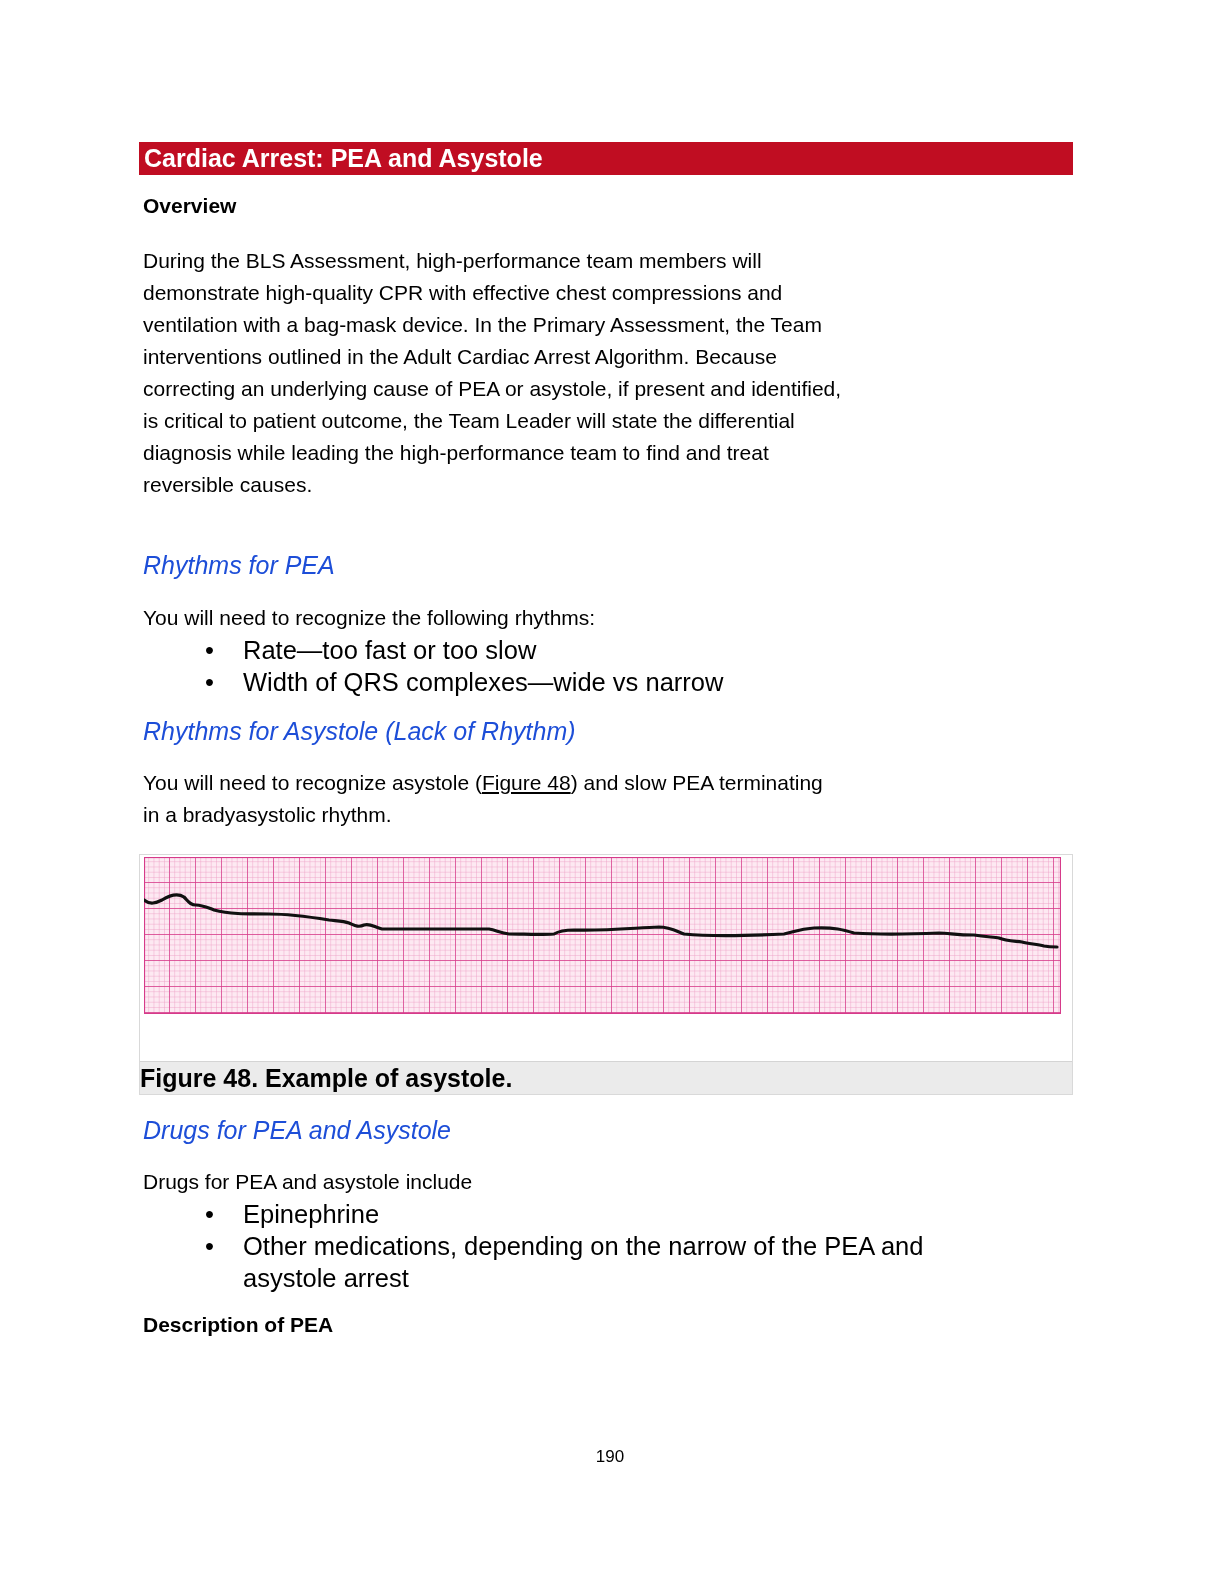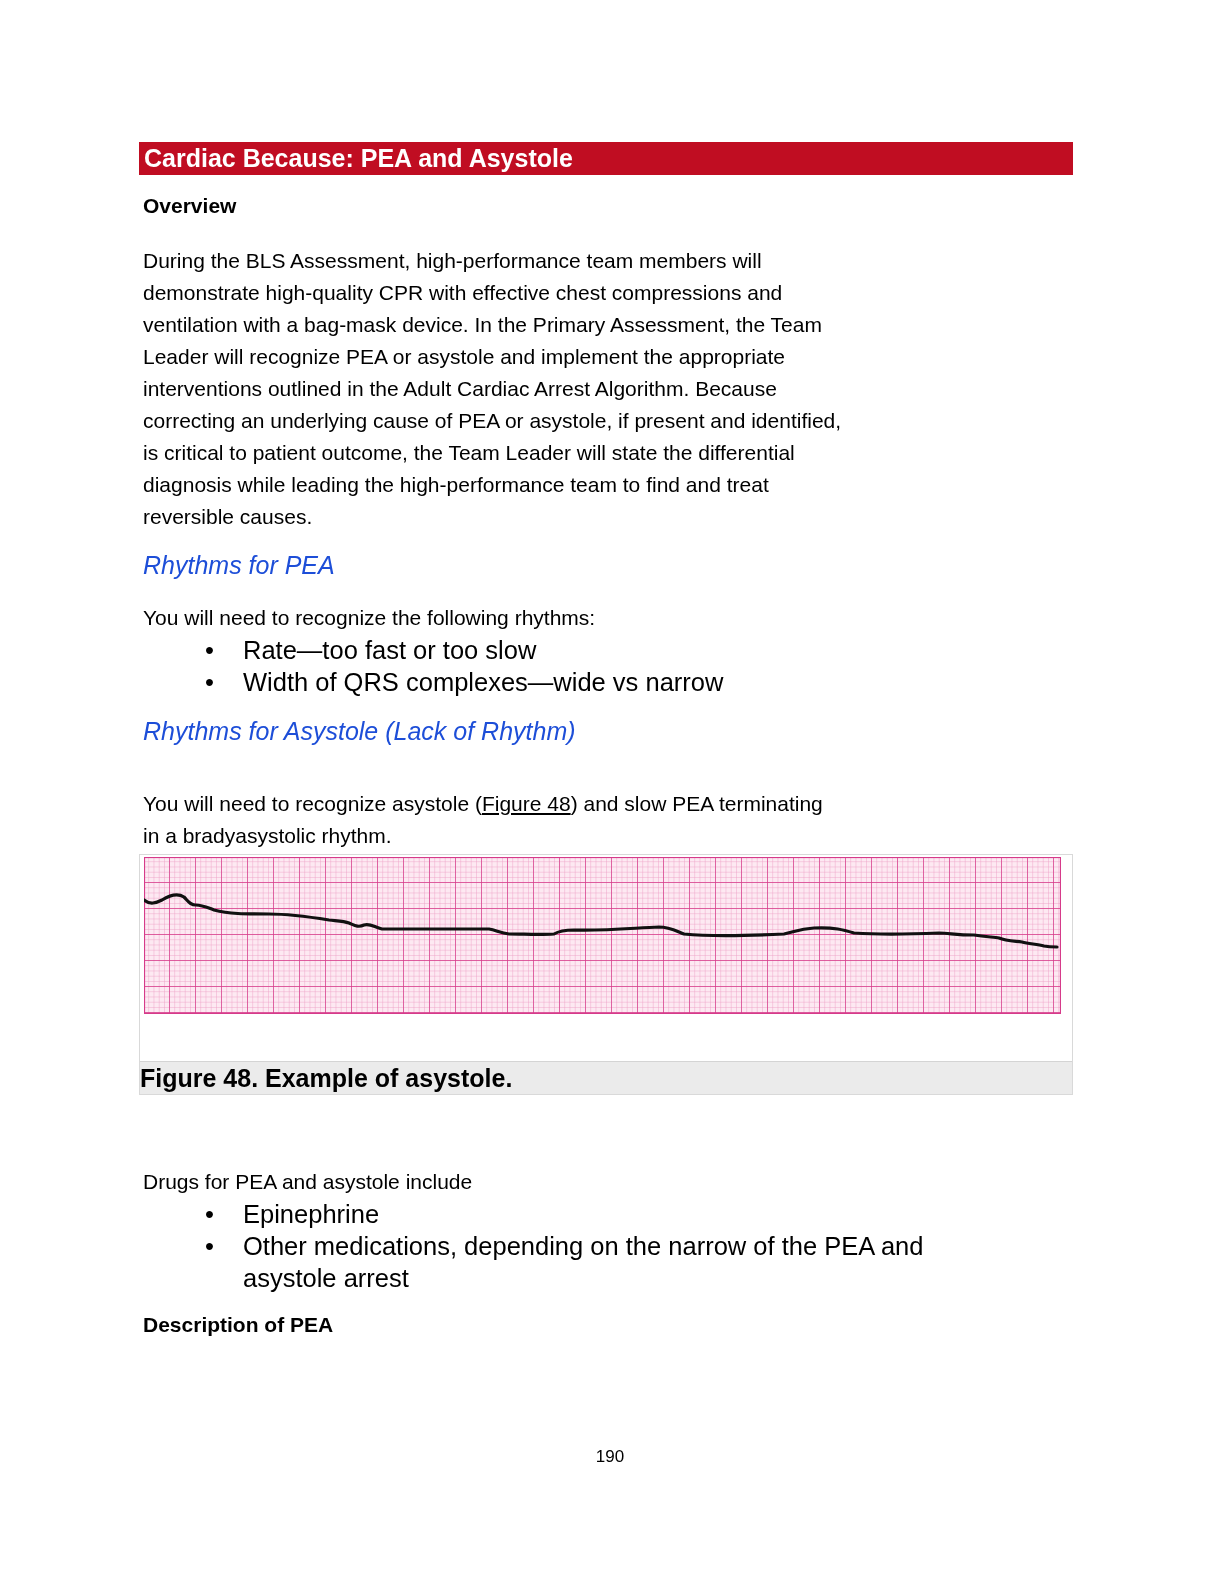--- a/index.html
+++ b/index.html
@@ -16,48 +16,47 @@
   .figure { position:absolute; left:139px; top:854px; width:934px; height:241px; border:1px solid #d9d9d9; box-sizing:border-box; background:#fff; }
   .ecg { position:absolute; left:4px; top:2px; width:917px; height:157px; }
   .caption { position:absolute; left:0; top:206px; width:932px; height:33px; background:#ebebeb; border-top:1px solid #d4d4d4; box-sizing:border-box; font-weight:bold; font-size:25px; line-height:33px; }
   .pagenum { position:absolute; left:0; width:1220px; top:1447px; text-align:center; font-family:Liberation Sans, sans-serif; font-size:17px; color:#000; }
 </style>
 </head>
 <body>
 
 <div class="page">
 
-  <div class="section-bar">Cardiac Because: PEA and Asystole</div>
+  <div class="section-bar">Cardiac Arrest: PEA and Asystole</div>
 
   <div class="h2" style="top:194px;">Overview</div>
 
   <div class="para" style="top:245px;">
     <div>During the BLS Assessment, high-performance team members will</div>
     <div>demonstrate high-quality CPR with effective chest compressions and</div>
     <div>ventilation with a bag-mask device. In the Primary Assessment, the Team</div>
-    <div>Leader will recognize PEA or asystole and implement the appropriate</div>
     <div>interventions outlined in the Adult Cardiac Arrest Algorithm. Because</div>
     <div>correcting an underlying cause of PEA or asystole, if present and identified,</div>
     <div>is critical to patient outcome, the Team Leader will state the differential</div>
     <div>diagnosis while leading the high-performance team to find and treat</div>
     <div>reversible causes.</div>
   </div>
 
   <div class="h3" style="top:551px;">Rhythms for PEA</div>
 
   <div class="para" style="top:602px;">You will need to recognize the following rhythms:</div>
 
   <ul class="bullets" style="top:634px;">
     <li><span class="dot">•</span><span>Rate—too fast or too slow</span></li>
     <li><span class="dot">•</span><span>Width of QRS complexes—wide vs narrow</span></li>
   </ul>
 
   <div class="h3" style="top:717px;">Rhythms for Asystole (Lack of Rhythm)</div>
 
-  <div class="para" style="top:788px;">
+  <div class="para" style="top:767px;">
     <div><span>You will need to recognize asystole (</span><span class="link">Figure 48</span><span>) and slow PEA terminating</span></div>
     <div>in a bradyasystolic rhythm.</div>
   </div>
 
   <div class="figure">
     <svg class="ecg" viewBox="0 0 917 157" width="917" height="157">
       <defs>
         <pattern id="minor" width="5.2" height="5.2" patternUnits="userSpaceOnUse">
           <rect width="5.2" height="5.2" fill="#fde9f2"></rect>
           <path d="M5.2 0 V5.2 M0 5.2 H5.2" stroke="#ee9dc4" stroke-width="0.9" fill="none"></path>
@@ -67,20 +66,21 @@
           <path d="M26 0 V26 M0 26 H26" stroke="#d63a8a" stroke-width="1.4" fill="none"></path>
         </pattern>
       </defs>
       <rect x="0" y="0" width="917" height="157" fill="url(#major)"></rect>
       <rect x="0.5" y="0.5" width="916" height="156" fill="none" stroke="#d63a8a" stroke-width="1.2"></rect>
       <path d="M0 43 C6 48, 12 46, 18 43 C26 38, 34 36, 40 40 C44 44, 46 48, 52 48 C58 48, 62 50, 70 53 C85 57, 100 57, 125 57 C145 57, 160 59, 185 63 C195 64, 200 64, 205 66 C210 68, 214 71, 220 68 C226 66, 230 70, 238 72 C260 72, 300 72, 345 72 C352 73, 356 76, 365 77 C380 77, 395 78, 410 77 C415 74, 420 73, 430 73 C460 74, 490 71, 515 70 C525 70, 530 73, 540 77 C560 79, 600 79, 640 77 C650 75, 655 72, 670 71 C690 70, 700 73, 710 76 C740 78, 770 77, 795 76 C805 76, 812 78, 830 78 C842 80, 850 80, 855 81 C862 84, 870 84, 878 85 C885 87, 893 87, 900 89 C905 90, 910 90, 913 90" fill="none" stroke="#111111" stroke-width="3.2" stroke-linecap="round" stroke-linejoin="round"></path>
     </svg>
     <div class="caption">Figure 48. Example of asystole.</div>
   </div>
 
+  <div class="h3" style="top:1116px;">Drugs for PEA and Asystole</div>
 
   <div class="para" style="top:1166px;">Drugs for PEA and asystole include</div>
 
   <ul class="bullets" style="top:1198px;">
     <li><span class="dot">•</span><span>Epinephrine</span></li>
     <li><span class="dot">•</span><span>Other medications, depending on the narrow of the PEA and</span></li>
     <li><span>asystole arrest</span></li>
   </ul>
 
   <div class="h2" style="top:1313px;">Description of PEA</div>

